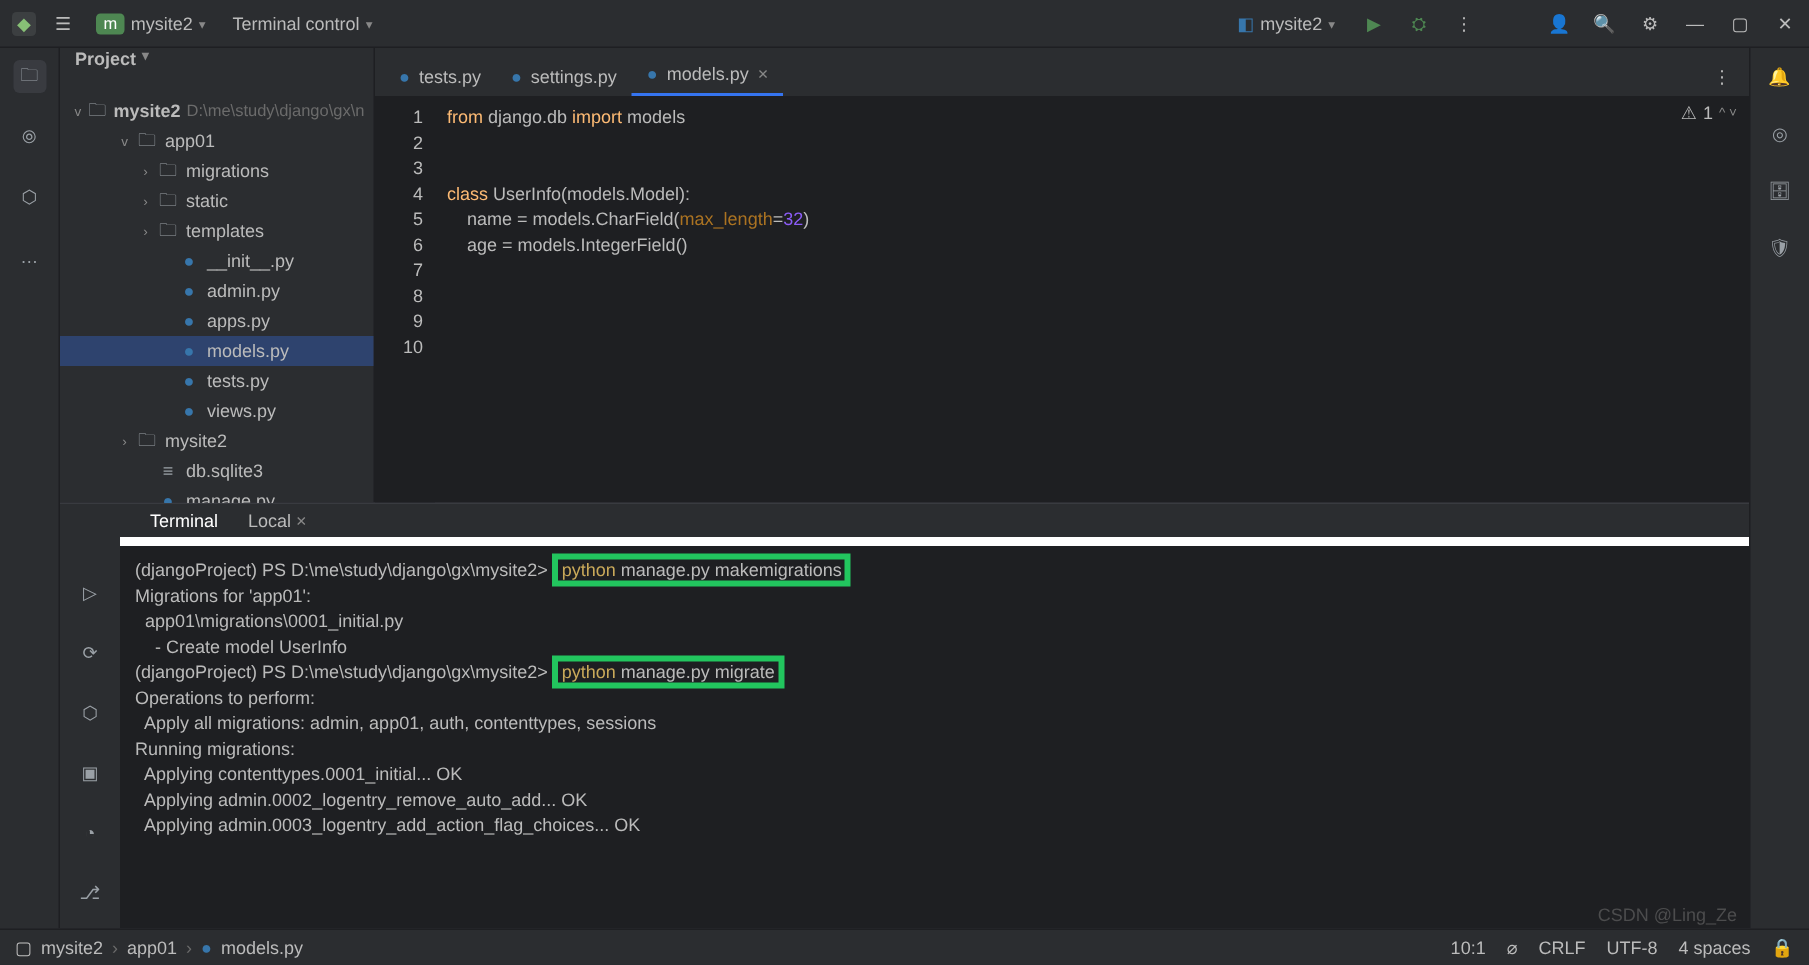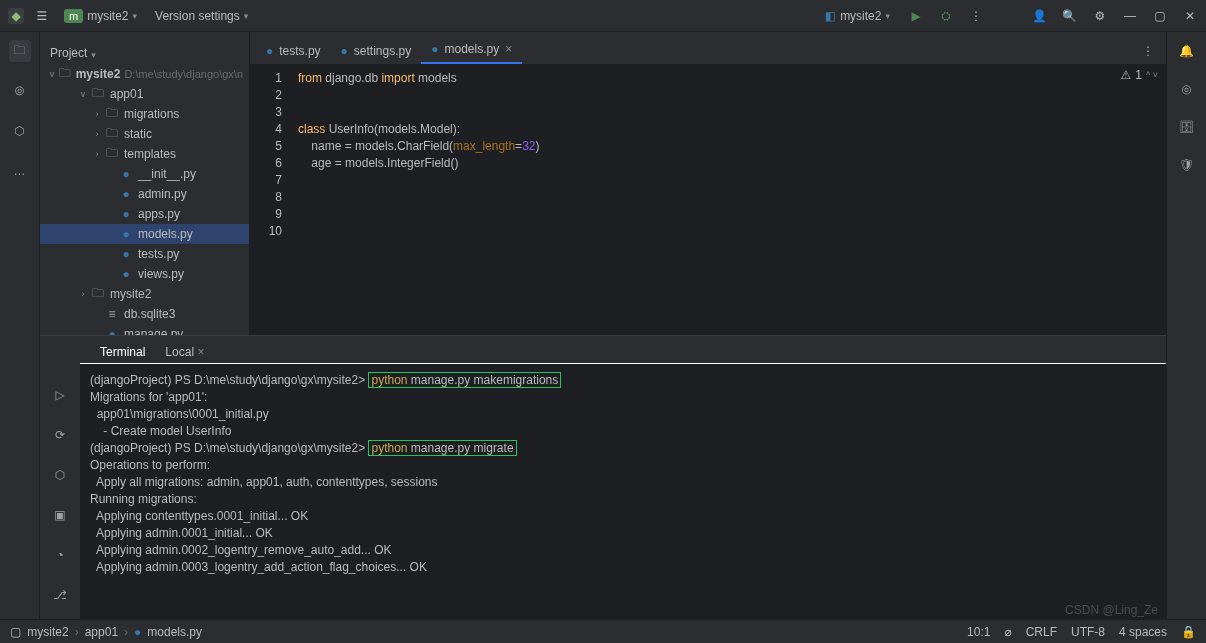--- a/index.html
+++ b/index.html
@@ -15,21 +15,21 @@
 .bug-icon{color:#4e8752}
 .chev{font-size:9px;color:#888}
 .main{flex:1;display:flex;overflow:hidden}
 .leftbar{width:40px;background:#2b2d30;border-right:1px solid #1e1f22;display:flex;flex-direction:column;align-items:center;padding-top:8px;gap:18px}
 .lb-icon{width:22px;height:22px;display:flex;align-items:center;justify-content:center;cursor:pointer;color:#9aa0a6;border-radius:4px}
 .lb-icon.active{background:#393b40}
 .rightbar{width:40px;background:#2b2d30;border-left:1px solid #1e1f22;display:flex;flex-direction:column;align-items:center;padding-top:8px;gap:16px}
 .content{flex:1;display:flex;flex-direction:column;overflow:hidden}
 .top-panels{flex:1;display:flex;overflow:hidden}
 .project{width:210px;background:#2b2d30;border-right:1px solid #1e1f22;display:flex;flex-direction:column}
-.proj-header{height:28px;display:flex;align-items:flex-end;padding:0 10px;gap:4px;font-weight:normal}
+.proj-header{height:28px;display:flex;align-items:flex-start;padding:0 10px;gap:4px;font-weight:bold}
 .proj-tree{flex:1;overflow:auto;padding:4px 0}
 .tree-item{display:flex;align-items:center;height:20px;cursor:pointer;padding-right:6px;white-space:nowrap}
 .tree-item.selected{background:#2e436e}
 .tree-arrow{width:14px;text-align:center;color:#888;font-size:9px}
 .tree-icon{width:16px;margin-right:4px;text-align:center}
 .folder-icon{color:#9aa0a6}
 .py-icon{color:#3776ab}
 .tree-label{font-size:12px}
 .tree-path{color:#6b6b6b;font-size:11px;margin-left:4px}
 .editor{flex:1;background:#1e1f22;display:flex;flex-direction:column}
@@ -43,47 +43,47 @@
 .code{flex:1;padding:6px 0 0 8px}
 .code-line{height:17px;line-height:17px;white-space:pre}
 .kw{color:#fdba74}
 .param{color:#ab7322}
 .num{color:#8b5cf6}
 .warn-badge{position:absolute;top:4px;right:8px;display:flex;align-items:center;gap:4px;color:#d6a13b;font-size:11px}
 .bottom-panel{height:284px;background:#1e1f22;border-top:1px solid #393b40;display:flex;flex-direction:column}
 .bp-body{flex:1;display:flex}
 .bp-iconbar{width:40px;background:#2b2d30;display:flex;flex-direction:column;align-items:center;padding-top:48px;gap:18px}
 .bp-content{flex:1;display:flex;flex-direction:column;overflow:hidden}
-.term-tabs{height:28px;display:flex;align-items:flex-end;padding:0 10px;background:#2b2d30;border-bottom:1px solid #ffffff}
+.term-tabs{height:28px;display:flex;align-items:flex-end;padding:0 10px;background:#2b2d30;border-bottom:6px solid #ffffff}
 .term-tab{padding:4px 10px;color:#8c8c8c;cursor:pointer}
 .term-tab.active{color:#fff}
 .term-out{flex:1;padding:8px 10px;font-family:Consolas,monospace;font-size:12px;line-height:17px;overflow:auto;color:#bcbec4}
 .term-line{white-space:pre}
 .yellow{color:#c9a95a}
-.redbox{border:1px solid #22c55e;padding:0 2px}
+.redbox{border:4px solid #22c55e;padding:0 2px}
 .statusbar{height:24px;background:#2b2d30;border-top:1px solid #1e1f22;display:flex;align-items:center;padding:0 10px;font-size:11px}
 .crumb{display:flex;align-items:center;gap:6px}
 .crumb-sep{color:#6b6b6b}
 .sb-right{margin-left:auto;display:flex;align-items:center;gap:14px;color:#8c8c8c}
 .watermark{position:fixed;bottom:26px;right:48px;color:#6b6b6b;font-size:12px;opacity:.6;pointer-events:none}
 </style>
 </head>
 <body>
 
 <div class="titlebar">
   <div class="tb-left">
     <span class="tb-logo">◆</span>
     <span class="tb-icon">☰</span>
     <span class="tb-item">
       <span class="tb-badge">m</span>
       <span>mysite2</span>
       <span class="chev">▾</span>
     </span>
     <span class="tb-item">
-      <span>Version settings</span>
+      <span>Terminal control</span>
       <span class="chev">▾</span>
     </span>
   </div>
   <div class="tb-right">
     <span class="tb-item">
       <span style="color:#3776ab">◧</span>
       <span>mysite2</span>
       <span class="chev">▾</span>
     </span>
     <span class="tb-icon run-icon">▶</span>
@@ -257,21 +257,20 @@
           <div class="term-out" id="term-out">
               <div class="term-line">(djangoProject) PS D:\me\study\django\gx\mysite2&gt; <span class="redbox"><span class="yellow">python</span> manage.py makemigrations</span></div>
               <div class="term-line">Migrations for 'app01':</div>
               <div class="term-line">  app01\migrations\0001_initial.py</div>
               <div class="term-line">    - Create model UserInfo</div>
               <div class="term-line">(djangoProject) PS D:\me\study\django\gx\mysite2&gt; <span class="redbox"><span class="yellow">python</span> manage.py migrate</span></div>
               <div class="term-line">Operations to perform:</div>
               <div class="term-line">  Apply all migrations: admin, app01, auth, contenttypes, sessions</div>
               <div class="term-line">Running migrations:</div>
               <div class="term-line">  Applying contenttypes.0001_initial... OK</div>
-              <div class="term-line">  Applying admin.0001_initial... OK</div>
               <div class="term-line">  Applying admin.0002_logentry_remove_auto_add... OK</div>
               <div class="term-line">  Applying admin.0003_logentry_add_action_flag_choices... OK</div>
             </div>
         </div>
       </div>
     </div>
   </div>
 
   <div class="rightbar">
     <span class="lb-icon">🔔</span>

